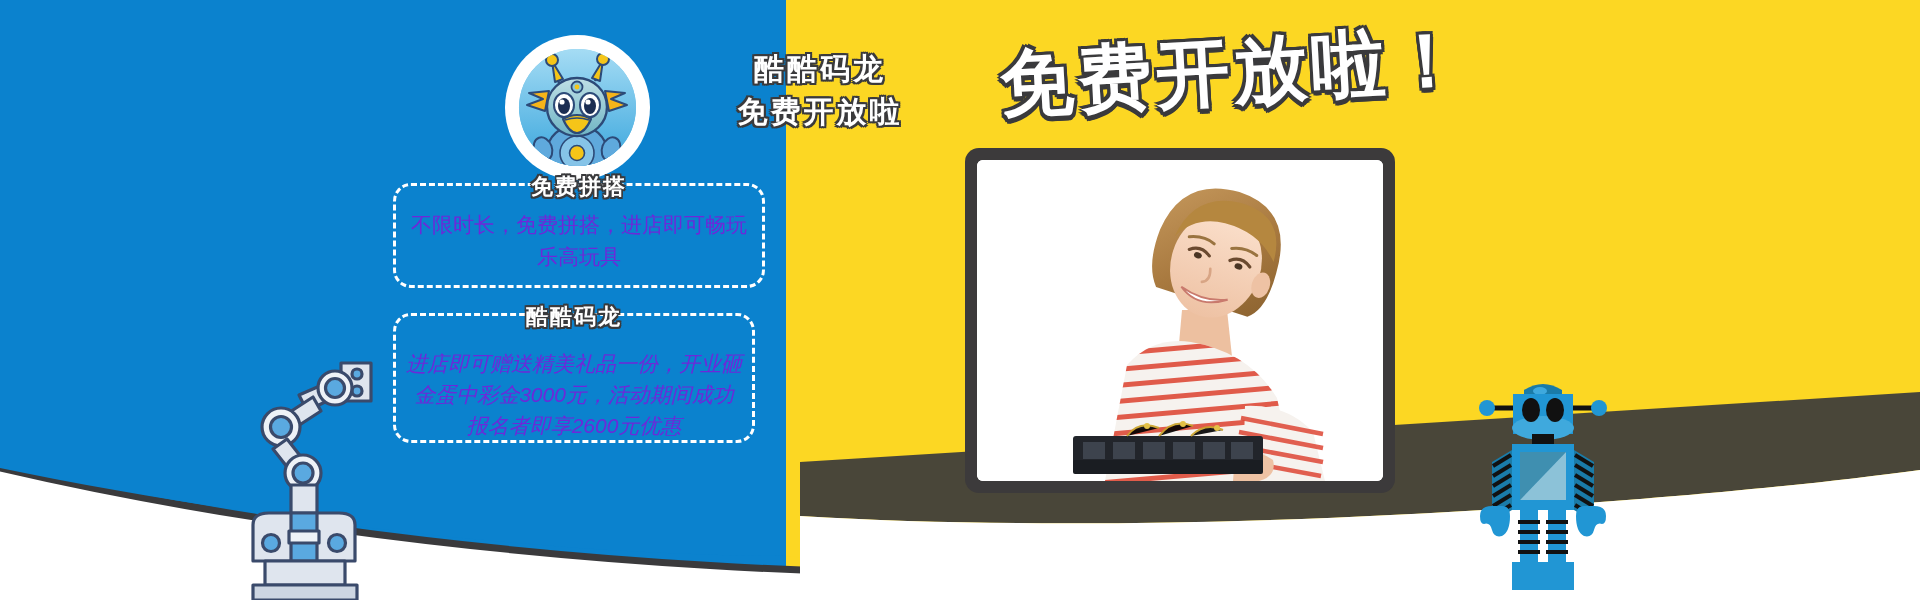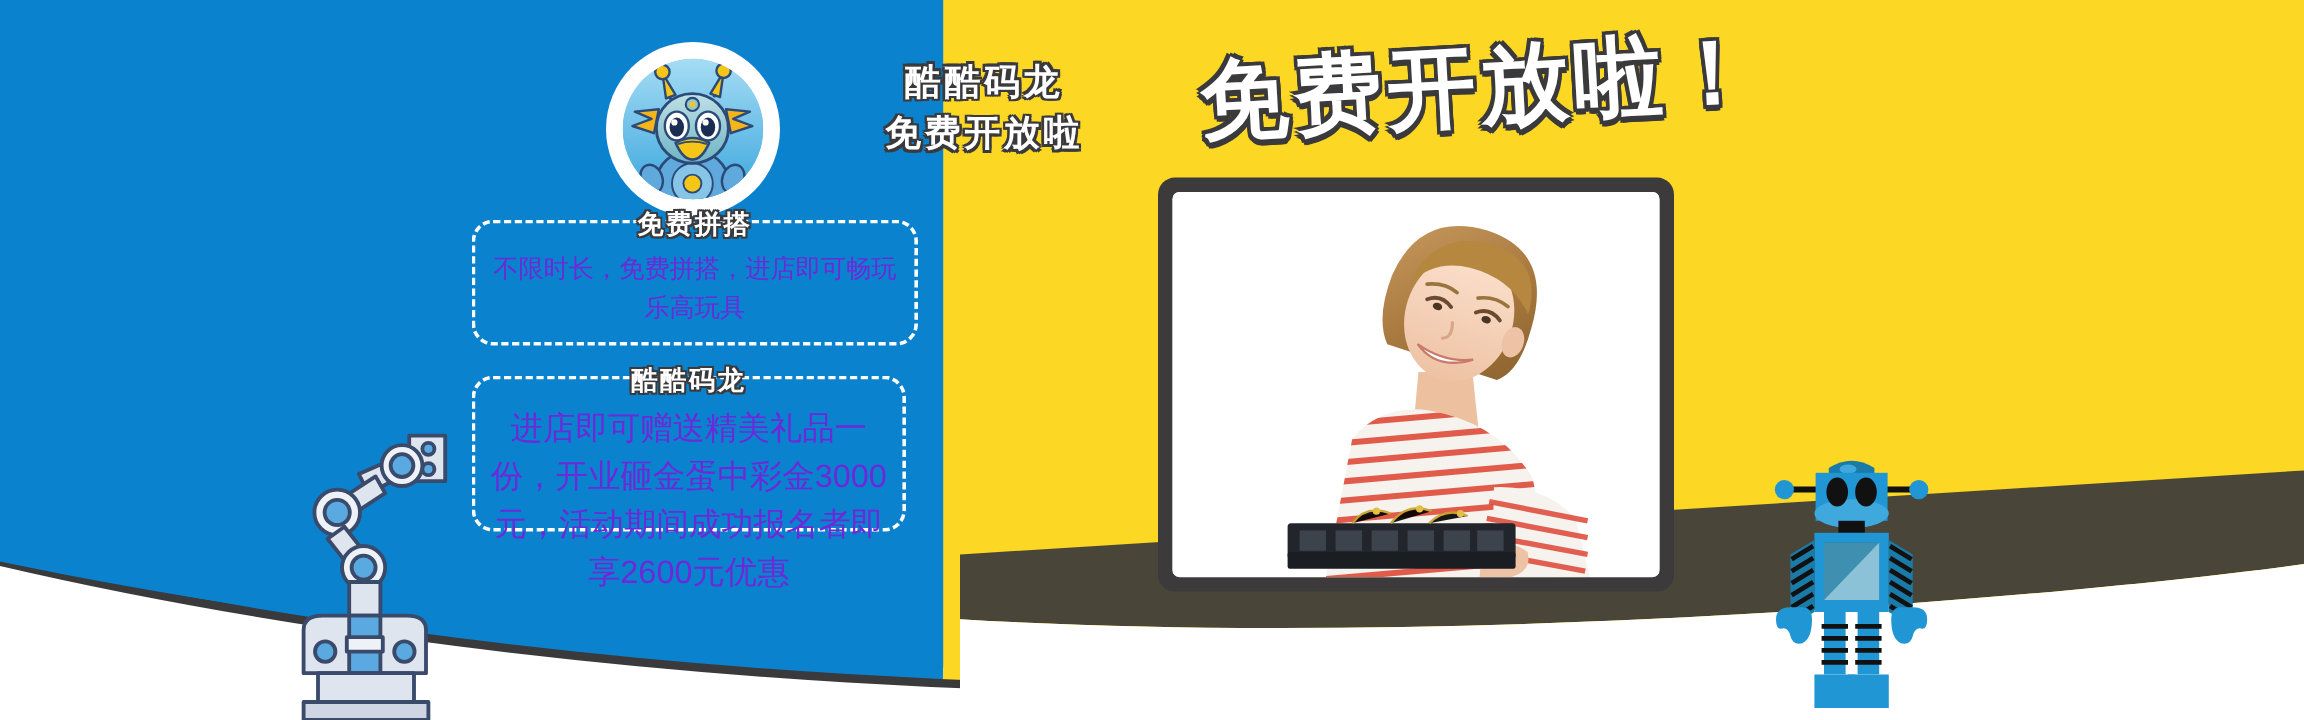--- a/index.html
+++ b/index.html
@@ -66,21 +66,21 @@
     text-shadow:
       -1.6px -1.6px 0 #3a3a3c, 1.6px -1.6px 0 #3a3a3c,
       -1.6px 1.6px 0 #3a3a3c, 1.6px 1.6px 0 #3a3a3c,
       0 -1.6px 0 #3a3a3c, 0 1.6px 0 #3a3a3c,
       -1.6px 0 0 #3a3a3c, 1.6px 0 0 #3a3a3c;
   }
   .box-body {
     text-align:center; color:#6d28d9; font-size:21px;
     line-height:1.5; padding:0 10px; margin-top:7px;
   }
-  #box-gift .box-body { font-size:27px; line-height:1.48; margin-top:6px; }
+  #box-gift .box-body { font-size:21px; line-height:1.48; margin-top:16px;font-style:italic; }
 
   
   .photo-frame {
     position:absolute; left:965px; top:148px; width:235px; height:452px;
   }
   .photo-outer {
     position:absolute; left:0; top:0; width:430px; height:345px;
     background:#3c3a3b; border-radius:14px;
   }
   .photo-inner {

